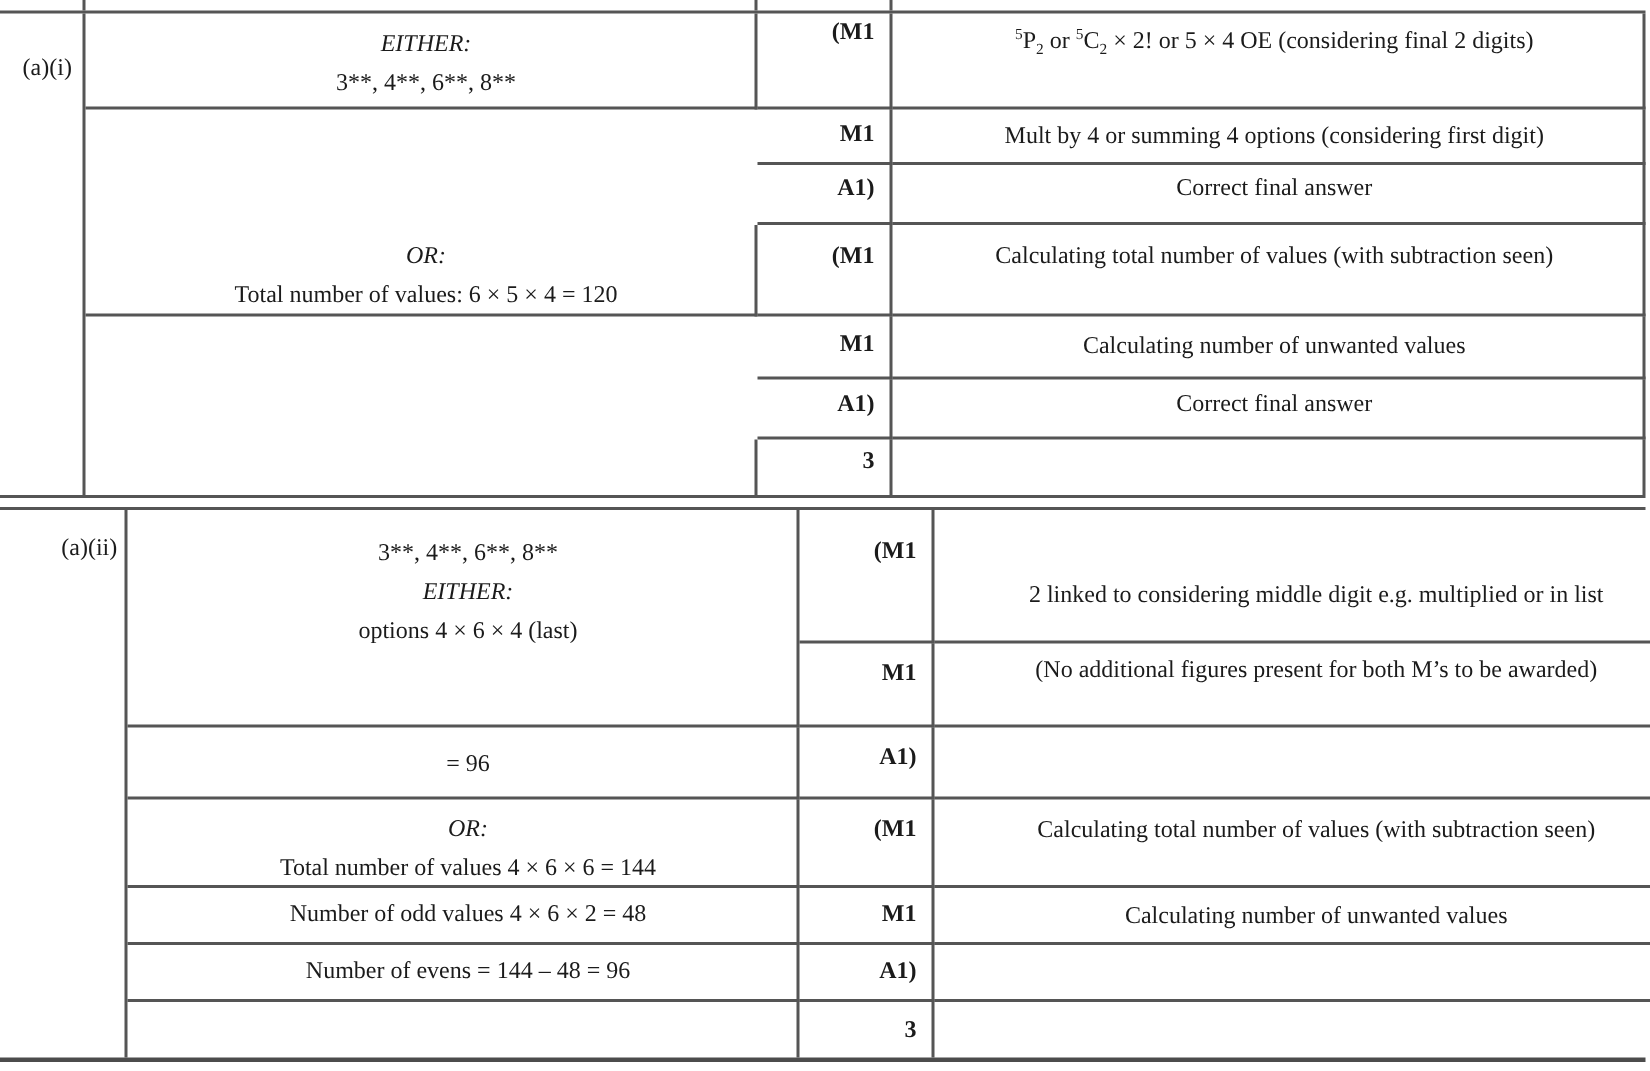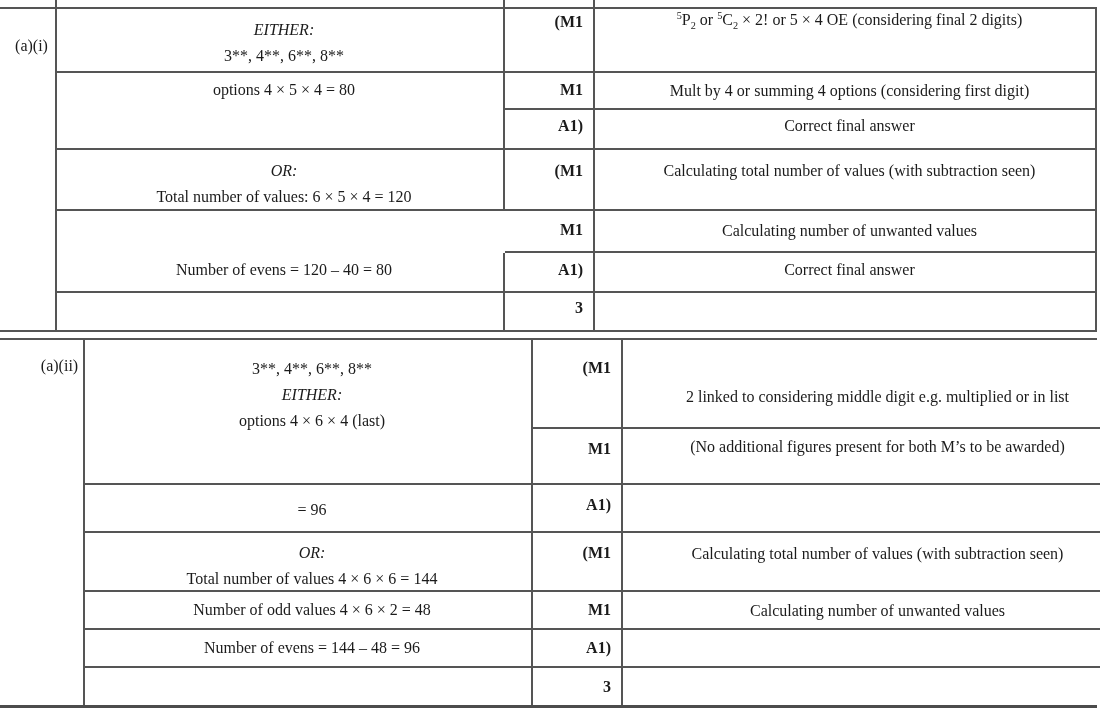--- a/index.html
+++ b/index.html
@@ -43,44 +43,38 @@
   <div class="poke" style="left:593px"></div>
 
   <section class="sec" style="top:9px; grid-template-rows:64px 37px 40px 61px 42px 40px 37px;">
     <div class="cell q nb" style="grid-row:1/span 7; padding-top:27px">(a)(i)</div>
 
     <div class="cell a" style="grid-row:1; padding-top:8px">
       <div class="line italic">EITHER:</div>
       <div class="line">3**, 4**, 6**, 8**</div>
     </div>
     <div class="cell m" style="grid-row:1; padding-top:3px">(M1</div>
-    <div class="cell g" style="grid-row:1; "><sup>5</sup>P<sub>2</sub> or <sup>5</sup>C<sub>2</sub> × 2! or 5 × 4 OE (considering final 2 digits)</div>
+    <div class="cell g" style="grid-row:1; padding-top:8px"><sup>5</sup>P<sub>2</sub> or <sup>5</sup>C<sub>2</sub> × 2! or 5 × 4 OE (considering final 2 digits)</div>
 
-    <div class="cell a" style="grid-row:2/span 2; padding-top:4px">
-      <div class="line">options 4 × 5 × 4 = 80</div>
-    </div>
     <div class="cell m" style="grid-row:2; padding-top:7px">M1</div>
     <div class="cell g" style="grid-row:2; padding-top:7px">Mult by 4 or summing 4 options (considering first digit)</div>
 
     <div class="cell m" style="grid-row:3; padding-top:6px">A1)</div>
     <div class="cell g" style="grid-row:3; padding-top:5px">Correct final answer</div>
 
     <div class="cell a" style="grid-row:4; padding-top:8px">
       <div class="line italic">OR:</div>
       <div class="line">Total number of values: 6 × 5 × 4 = 120</div>
     </div>
     <div class="cell m" style="grid-row:4; padding-top:11px">(M1</div>
     <div class="cell g" style="grid-row:4; padding-top:10px">Calculating total number of values (with subtraction seen)</div>
 
     <div class="cell m" style="grid-row:5; padding-top:9px">M1</div>
     <div class="cell g" style="grid-row:5; padding-top:9px">Calculating number of unwanted values</div>
 
-    <div class="cell a" style="grid-row:6; padding-top:4px">
-      <div class="line">Number of evens = 120 – 40 = 80</div>
-    </div>
     <div class="cell m" style="grid-row:6; padding-top:7px">A1)</div>
     <div class="cell g" style="grid-row:6; padding-top:6px">Correct final answer</div>
 
     <div class="cell a nb" style="grid-row:7"></div>
     <div class="cell m nb" style="grid-row:7; padding-top:5px">3</div>
     <div class="cell g nb" style="grid-row:7"></div>
   </section>
 
   <div class="divider" style="top:330px"></div>
 

